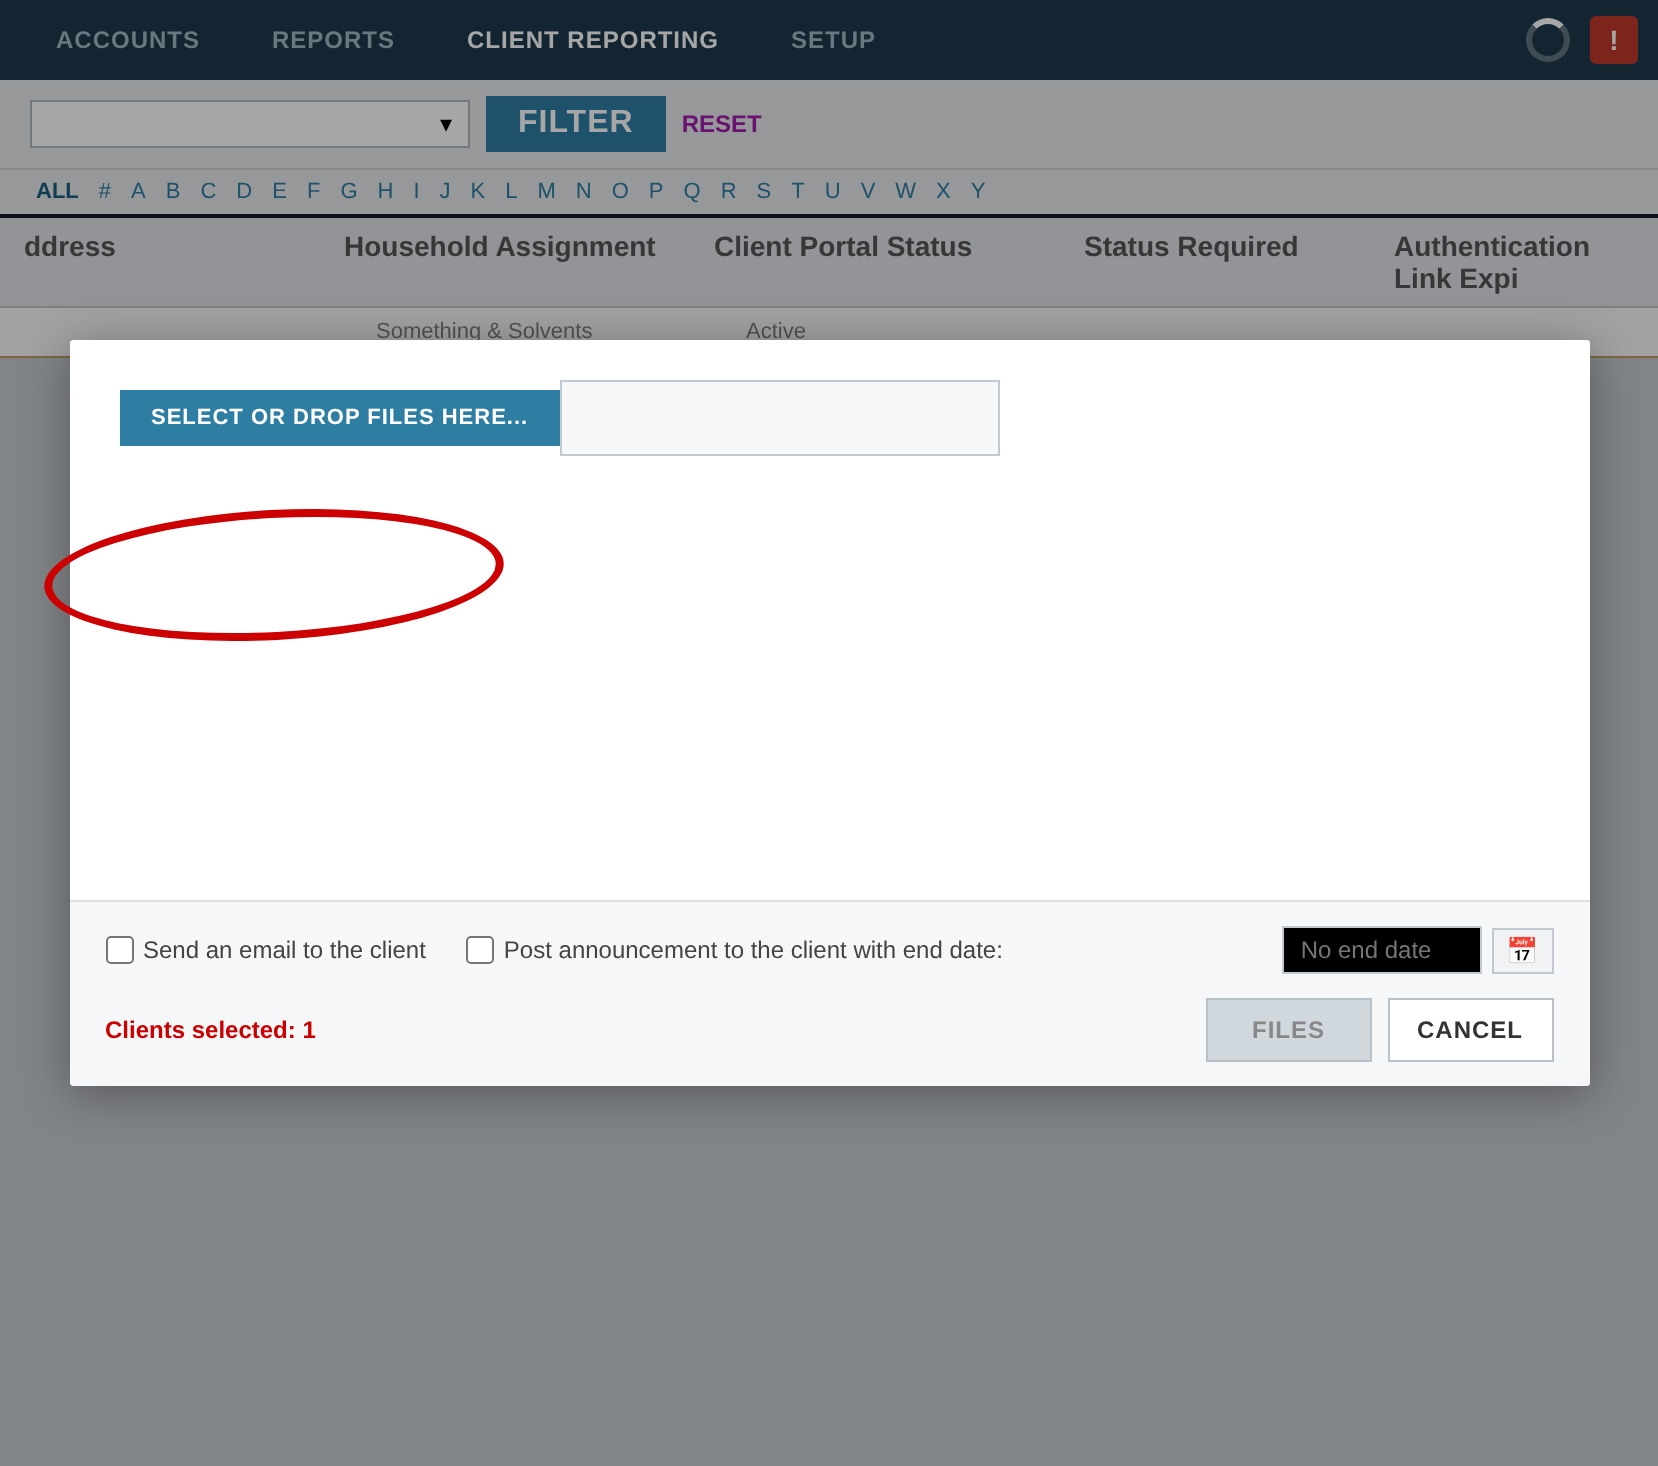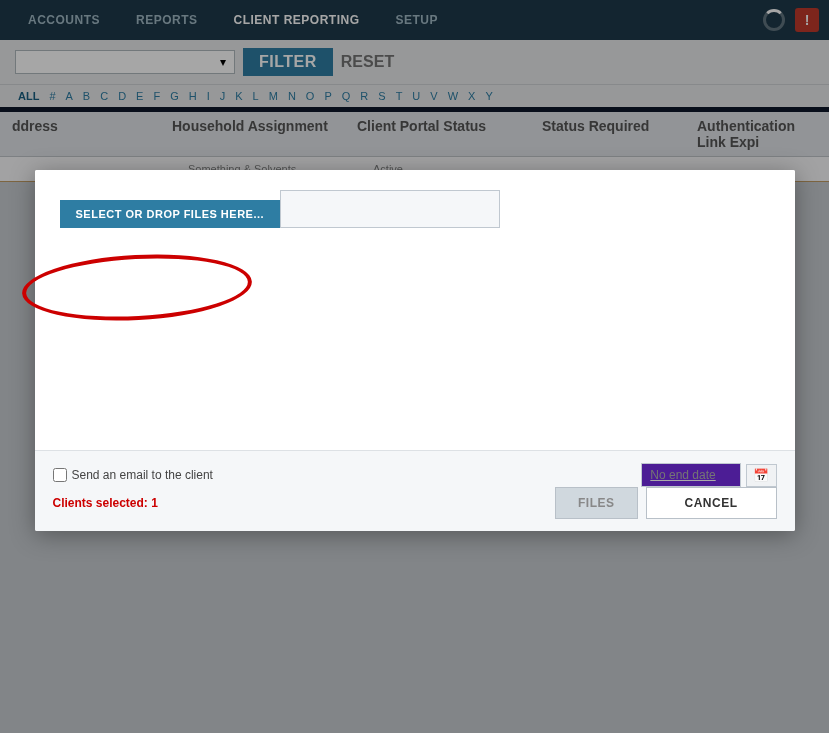--- a/index.html
+++ b/index.html
@@ -94,34 +94,34 @@
       border: none;
       padding: 5px 16px;
       font-size: 16px;
       font-weight: bold;
       cursor: pointer;
       letter-spacing: 0.5px;
     }
     .reset-btn {
       background: transparent;
       border: none;
-      color: #737373;
-      font-size: 16px;
+      color: #a21caf;
+      font-size: 12px;
       cursor: pointer;
       font-weight: bold;
     }
 
     
     .alpha-bar {
       background: #e8eaec;
       padding: 4px 15px;
       display: flex;
       align-items: flex-start;
       gap: 4px;
-      border-bottom: 5px solid #0f172a;
+      border-bottom: 2px solid #0f172a;
       font-size: 11px;
     }
     .alpha-item {
       color: #2e7da3;
       cursor: pointer;
       padding: 1px 3px;
     }
     .alpha-item.active { font-weight: bold; color: #1a5f80; }
 
     
@@ -204,21 +204,21 @@
     
     .modal-body {
       padding: 20px 25px;
       min-height: 280px;
       background: #fff;
     }
 
     
     .file-upload-area {
       display: flex;
-      align-items: flex-end;
+      align-items: center;
       gap: 0;
       margin-bottom: 20px;
     }
     .select-files-btn {
       background: #2e7da3;
       color: #fff;
       border: none;
       padding: 8px 16px;
       font-size: 11px;
       font-weight: bold;
@@ -255,20 +255,21 @@
     
     .modal-footer {
       background: #f5f7f9;
       border-top: 1px solid #dde1e5;
       padding: 12px 18px;
     }
     .modal-footer-options {
       display: flex;
       align-items: center;
       gap: 20px;
+      margin-bottom: 12px;
       justify-content: center;
     }
     .checkbox-group {
       display: flex;
       align-items: center;
       gap: 5px;
       color: #444;
       font-size: 12px;
     }
     .checkbox-group input[type="checkbox"] {
@@ -281,22 +282,21 @@
       align-items: center;
       gap: 5px;
       margin-left: auto;
     }
     .date-input {
       border: 1px solid #c0c8d0;
       padding: 4px 8px;
       font-size: 12px;
       color: #aaa;
       width: 100px;
-      background: #4c1d95;
-      text-decoration: underline;
+      background: #000000;
     }
     .calendar-icon {
       border: 1px solid #c0c8d0;
       background: #f0f2f4;
       padding: 3px 6px;
       cursor: pointer;
       font-size: 13px;
       color: #666;
     }
 
@@ -322,21 +322,21 @@
       padding: 8px 22px;
       font-size: 12px;
       font-weight: bold;
       cursor: pointer;
       letter-spacing: 0.5px;
     }
     .cancel-btn {
       background: #fff;
       color: #333;
       border: 1px solid #b8c0c8;
-      padding: 8px 38px;
+      padding: 8px 14px;
       font-size: 12px;
       font-weight: bold;
       cursor: pointer;
       letter-spacing: 0.5px;
     }
   </style>
 </head>
 <body>
 
 <nav class="top-nav">
@@ -420,20 +420,24 @@
         </div>
       </div>
     </div>
 
     <div class="modal-footer">
       <div class="modal-footer-options">
         <div class="checkbox-group">
           <input type="checkbox" style="">
           <label>Send an email to the client</label>
         </div>
+        <div class="checkbox-group">
+          <input type="checkbox" style="">
+          <label>Post announcement to the client with end date:</label>
+        </div>
         <div class="date-input-group">
           <input class="date-input" type="text" placeholder="No end date" style="">
           <span class="calendar-icon">📅</span>
         </div>
       </div>
       <div class="modal-footer-actions">
         <span class="clients-selected">Clients selected: 1</span>
         <div class="action-btns">
           <button class="post-btn">FILES</button>
           <button class="cancel-btn">CANCEL</button>

